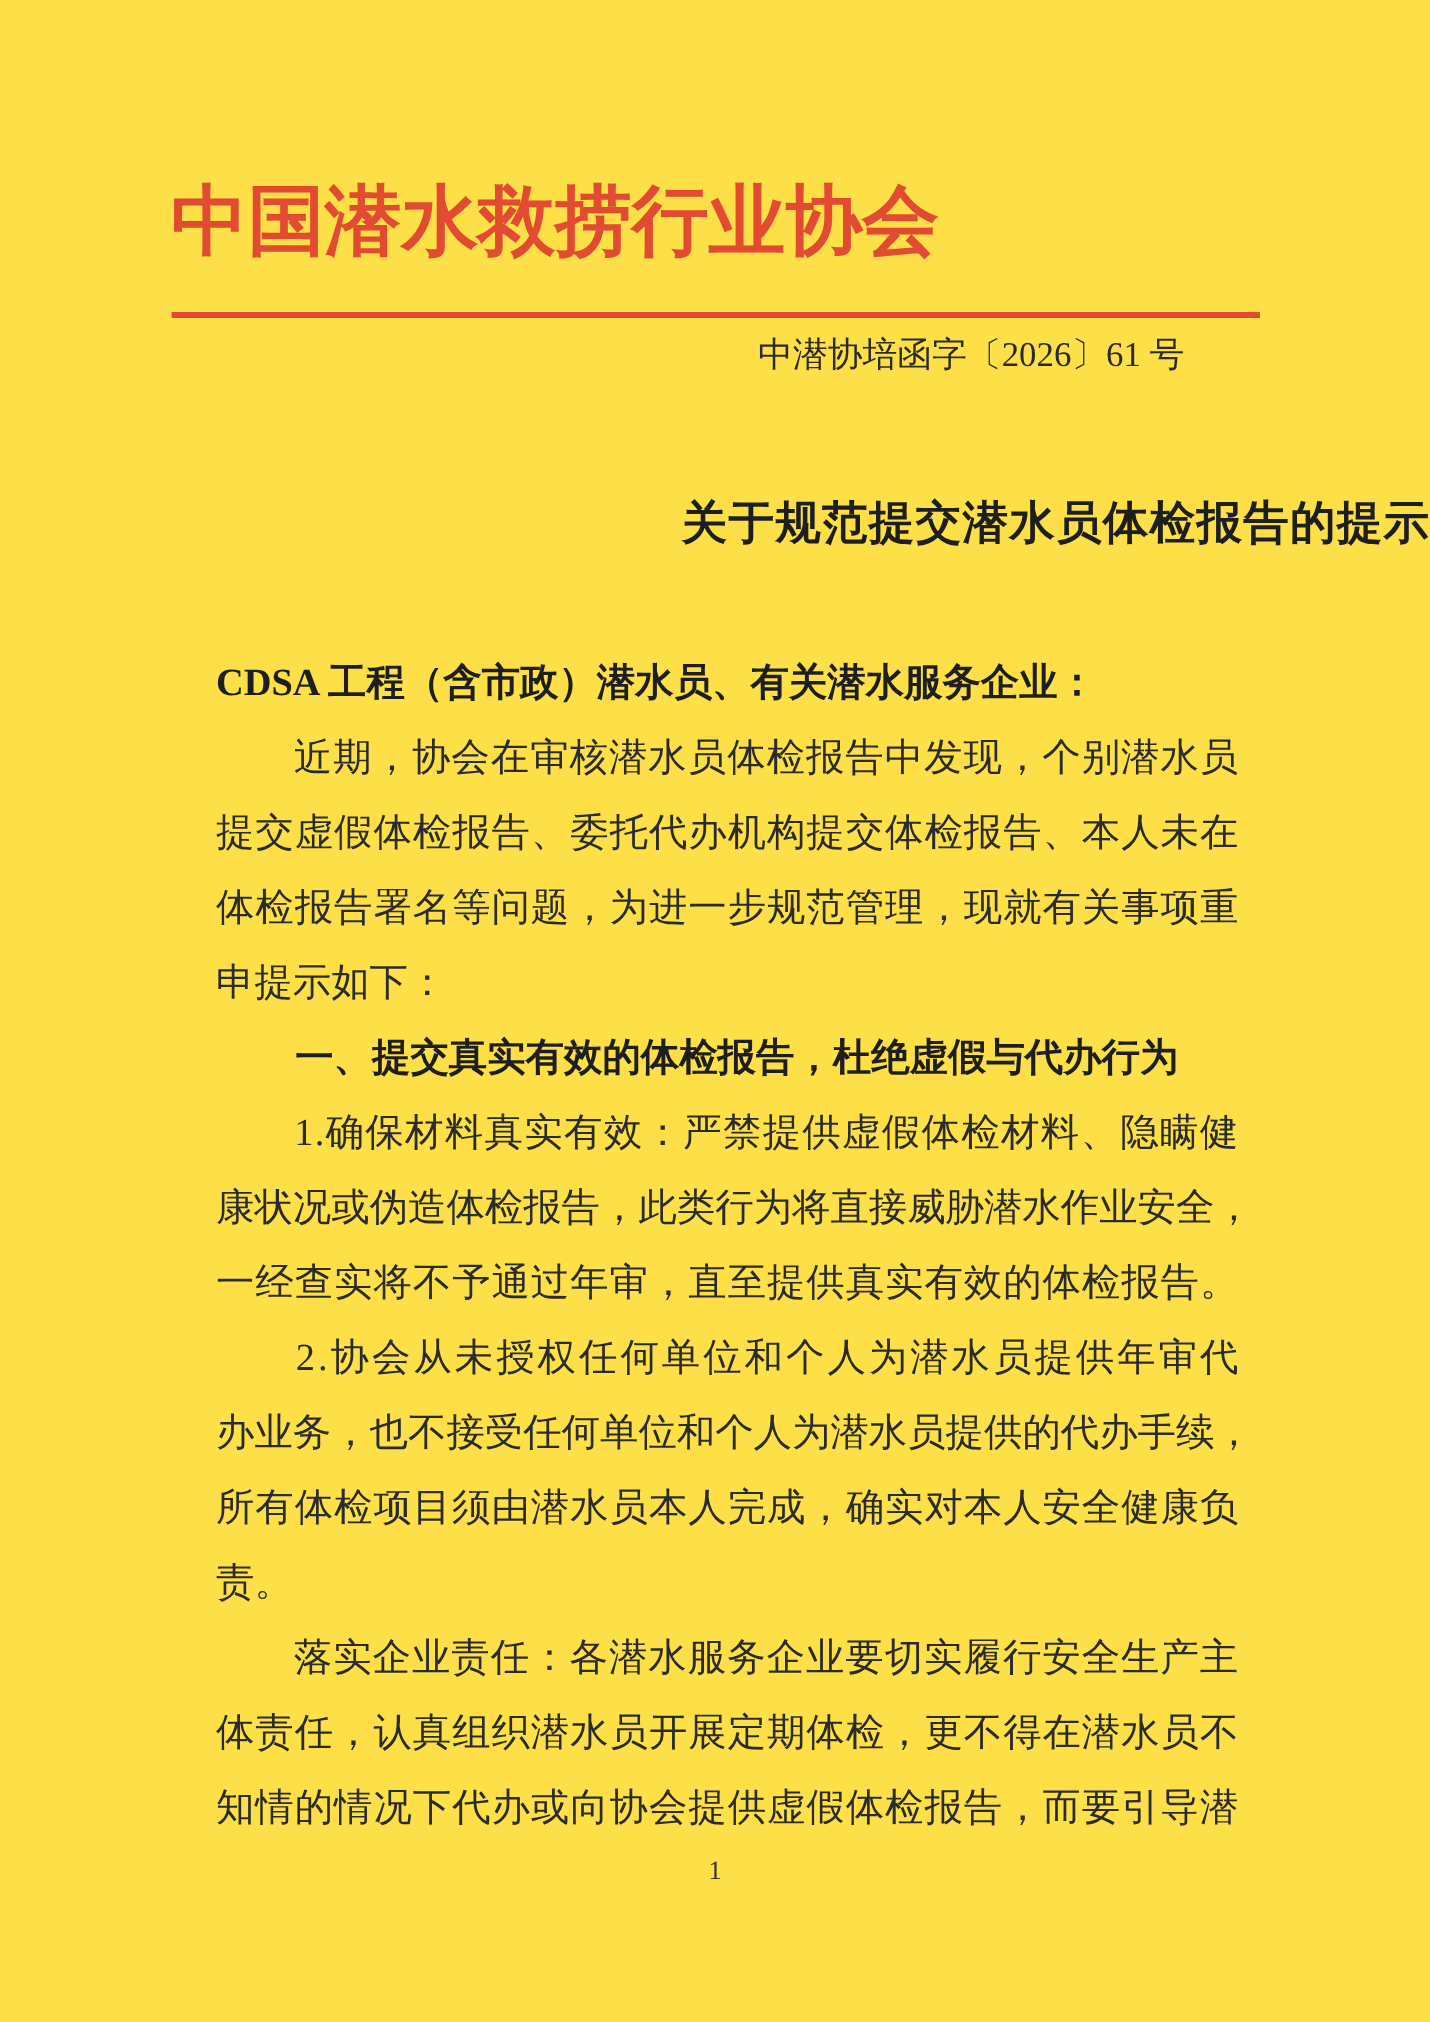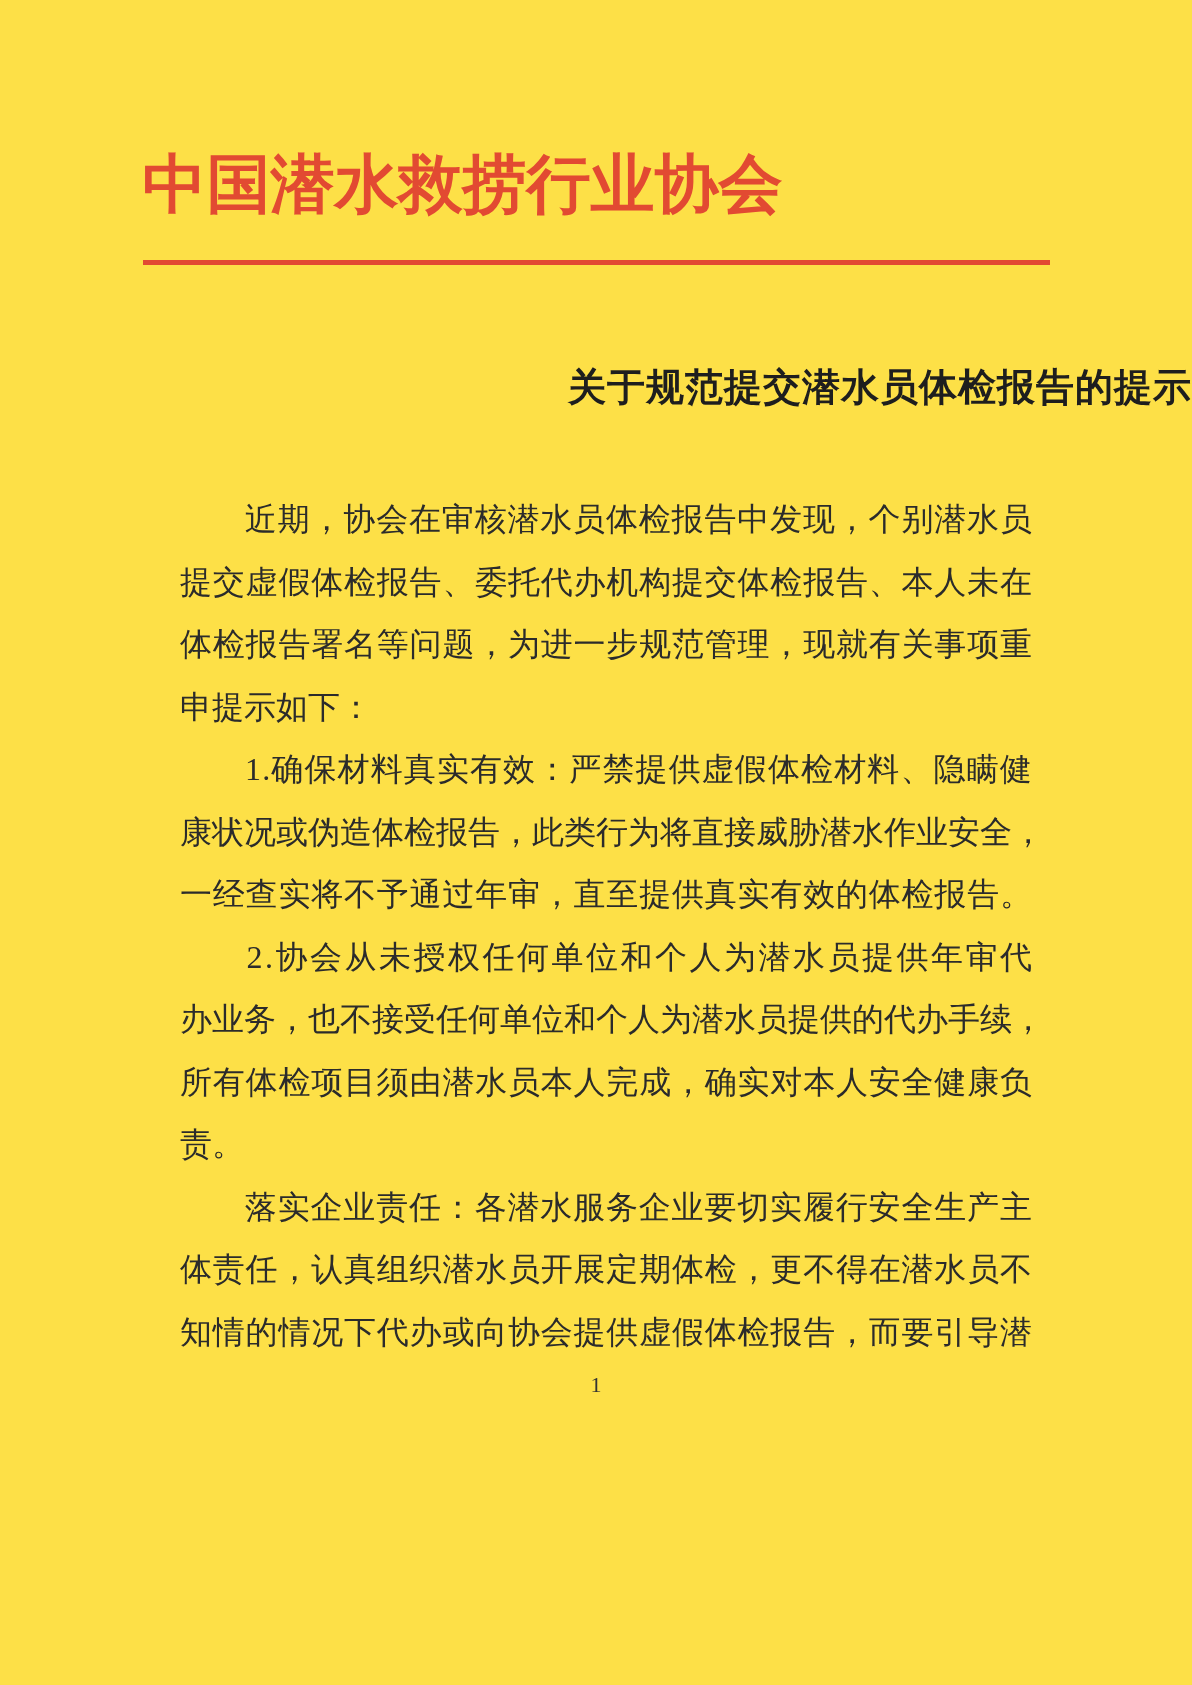--- a/index.html
+++ b/index.html
@@ -79,25 +79,27 @@
   }
 </style>
 </head>
 <body>
 
 <div class="page">
 
   <header>
     <div class="org-title" data-justify="chars"><span>中</span><span>国</span><span>潜</span><span>水</span><span>救</span><span>捞</span><span>行</span><span>业</span><span>协</span><span>会</span></div>
     <div class="red-rule"></div>
+    <div class="doc-number">中潜协培函字〔2026〕61 号</div>
   </header>
 
   <h1 class="doc-title">关于规范提交潜水员体检报告的提示</h1>
 
   <main class="body-text">
+    <div class="line bold">CDSA 工程（含市政）潜水员、有关潜水服务企业：</div>
     <div class="line" data-justify="chars">
         <span class="indent-spacer"></span>
         <span>近</span>
         <span>期</span>
         <span>，</span>
         <span>协</span>
         <span>会</span>
         <span>在</span>
         <span>审</span>
         <span>核</span>
@@ -168,20 +170,21 @@
         <span>，</span>
         <span>现</span>
         <span>就</span>
         <span>有</span>
         <span>关</span>
         <span>事</span>
         <span>项</span>
         <span>重</span>
       </div>
     <div class="line">申提示如下：</div>
+    <div class="line bold plain-indent">一、提交真实有效的体检报告，杜绝虚假与代办行为</div>
     <div class="line" data-justify="chars">
         <span class="indent-spacer"></span>
         <span>1</span>
         <span>.</span>
         <span>确</span>
         <span>保</span>
         <span>材</span>
         <span>料</span>
         <span>真</span>
         <span>实</span>

